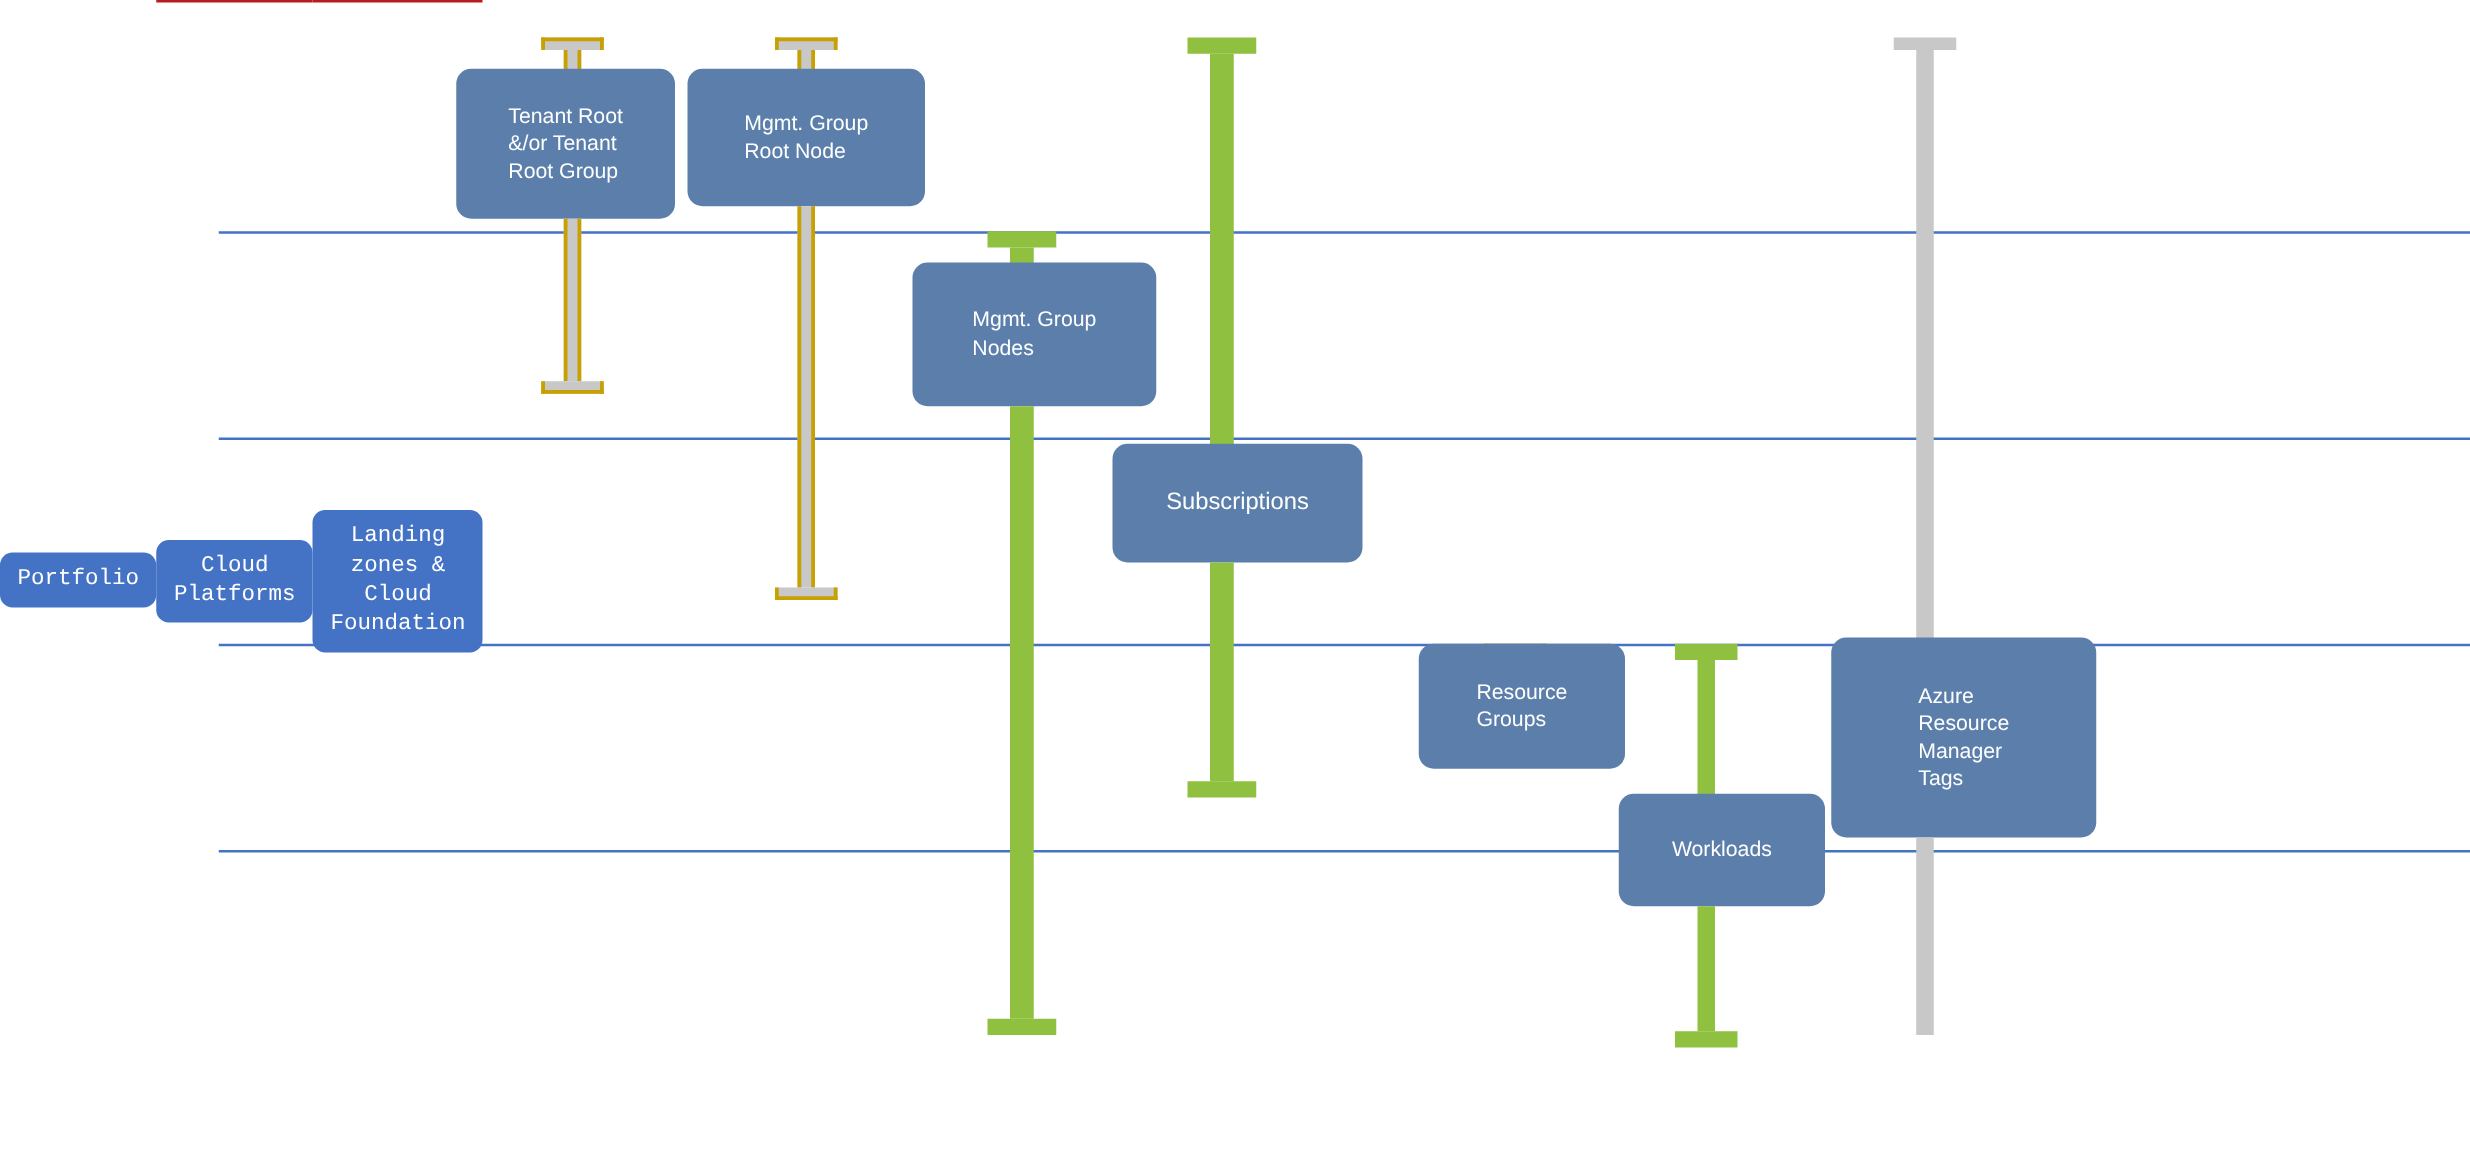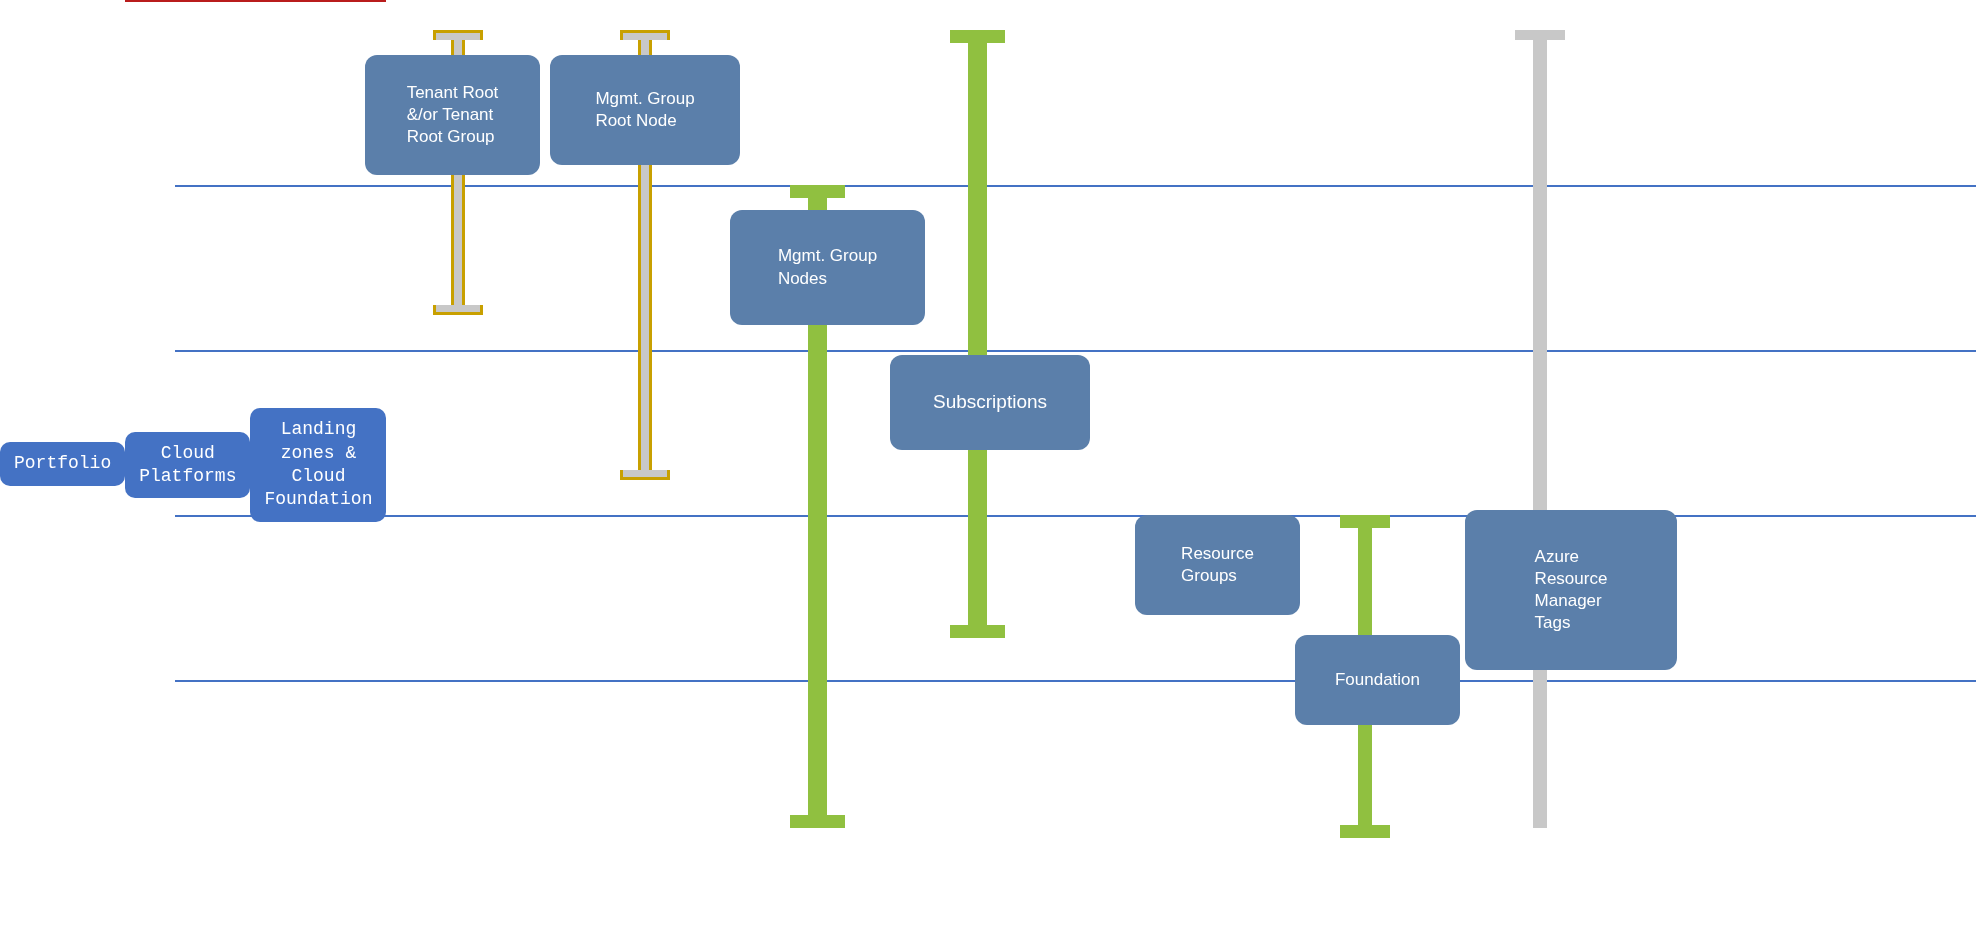--- a/index.html
+++ b/index.html
@@ -140,21 +140,21 @@
     <div style="position:absolute; left: 775px; top: 625px; width: 55px; height: 13px; background:#90c040;"></div>
 
     <div style="position:absolute; left: 1012px; top: 515px; width: 50px; height: 10px; background:#c8c8c8; border-top:3px solid #c8a000; border-left:3px solid #c8a000; border-right:3px solid #c8a000;"></div>
 
     <div class="node-box" style="left:960px; top:515px; width:165px; height:100px; font-size:17px;">Resource<br>Groups</div>
 
     <div style="position:absolute; left: 1165px; top: 515px; width: 50px; height: 13px; background:#90c040;"></div>
 
     <div style="position:absolute; left: 1183px; top: 528px; width: 14px; height: 120px; background:#90c040;"></div>
 
-    <div class="node-box" style="left:1120px; top:635px; width:165px; height:90px; font-size:17px;">Foundation</div>
+    <div class="node-box" style="left:1120px; top:635px; width:165px; height:90px; font-size:17px;">Workloads</div>
 
     <div style="position:absolute; left: 1183px; top: 725px; width: 14px; height: 100px; background:#90c040;"></div>
 
     <div style="position:absolute; left: 1165px; top: 825px; width: 50px; height: 13px; background:#90c040;"></div>
 
     <div style="position:absolute; left: 1340px; top: 30px; width: 50px; height: 10px; background:#c8c8c8;"></div>
 
     <div style="position:absolute; left: 1358px; top: 40px; width: 14px; height: 490px; background:#c8c8c8;"></div>
 
     <div class="node-box" style="left:1290px; top:510px; width:212px; height:160px; font-size:17px;">Azure<br>Resource<br>Manager<br>Tags</div>

